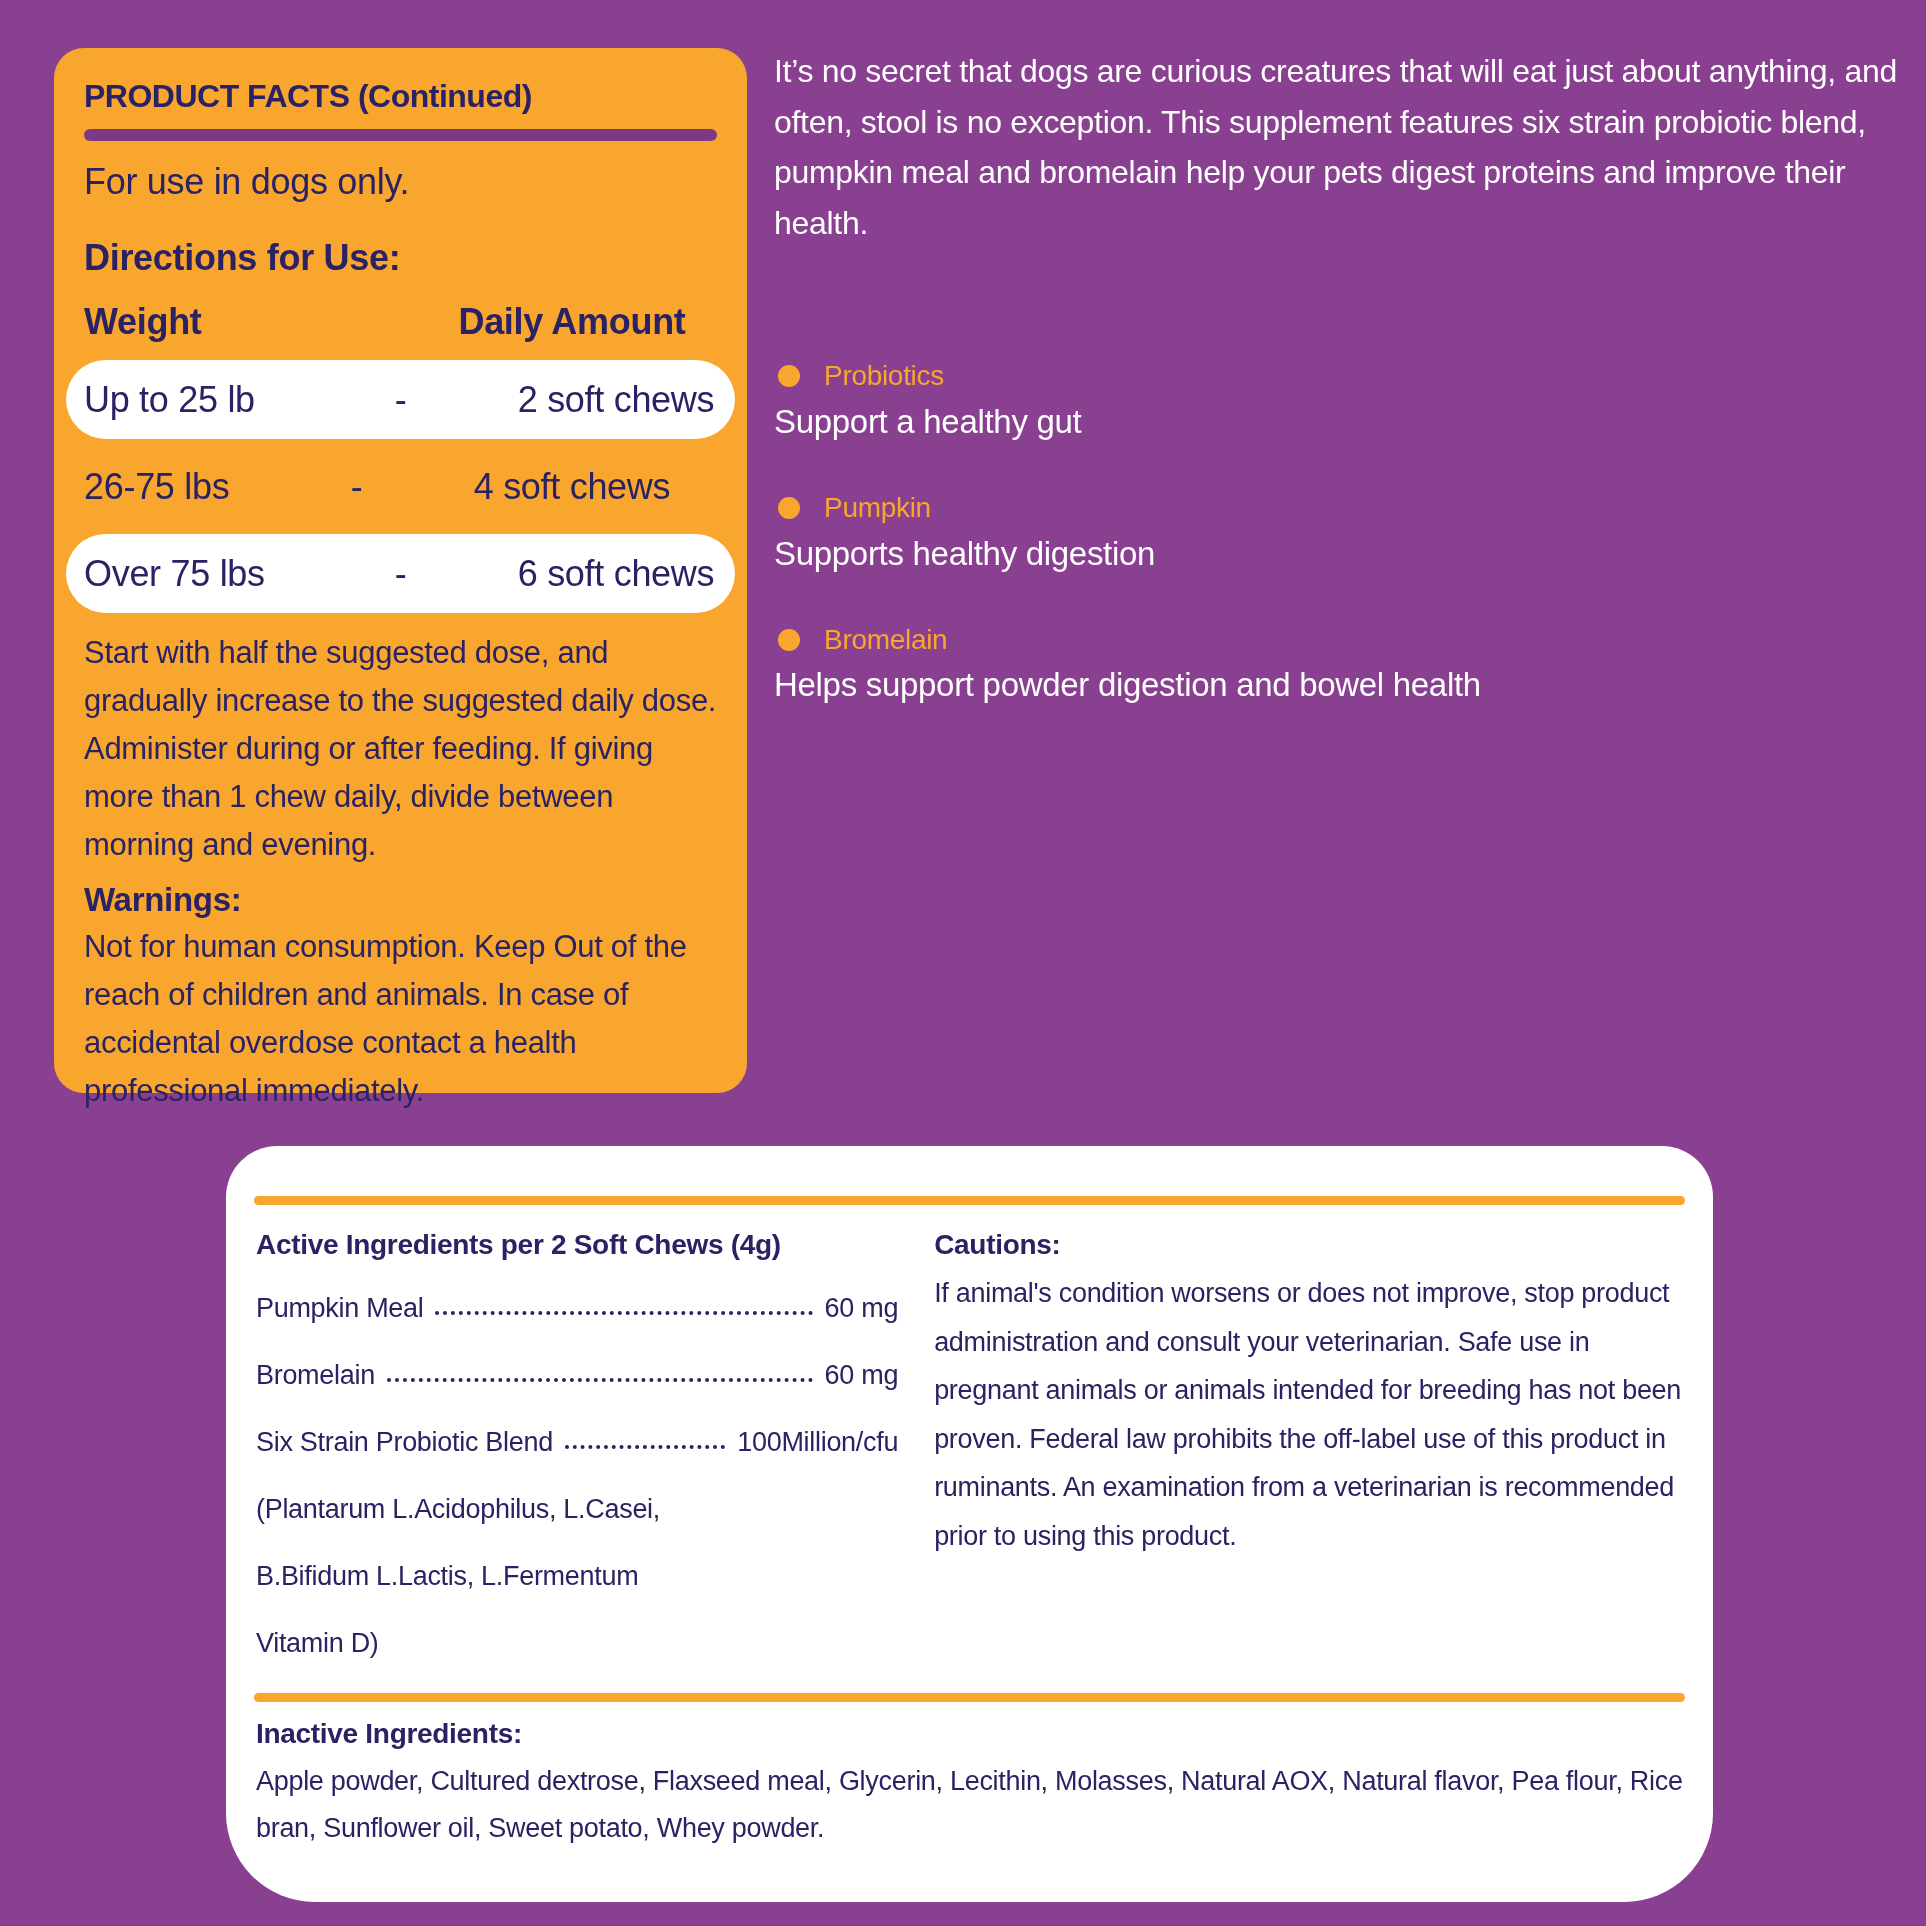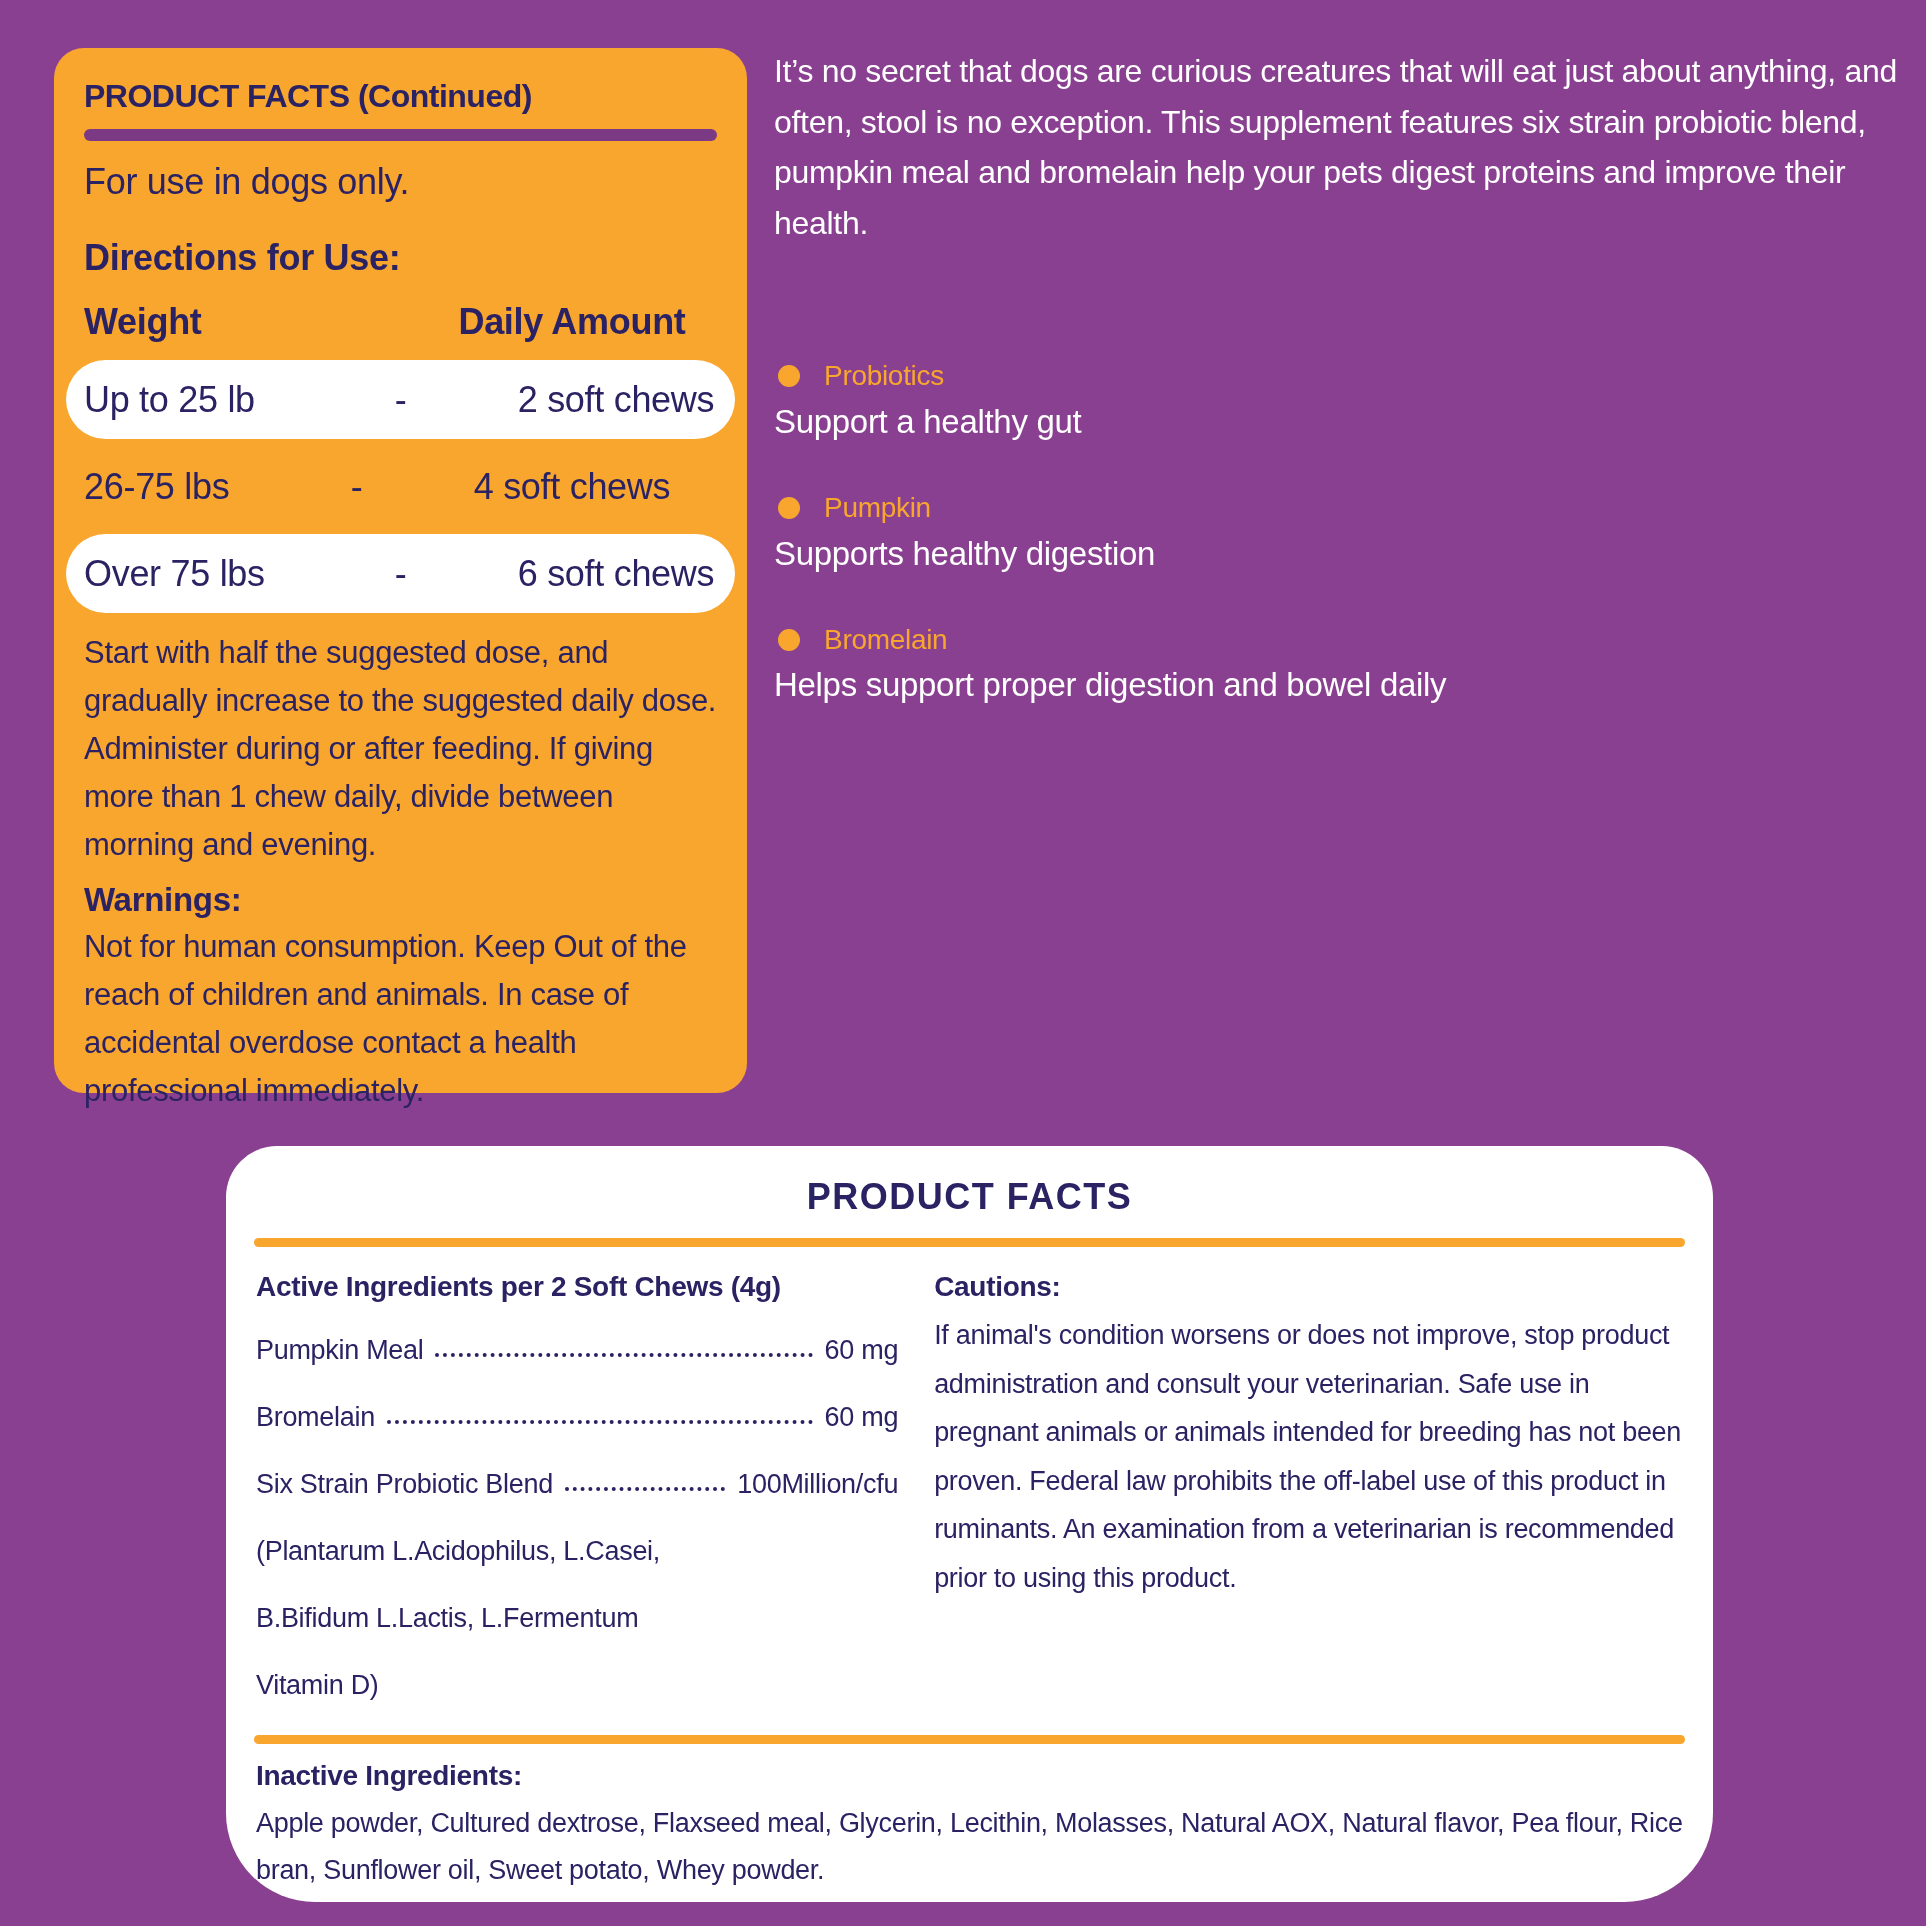--- a/index.html
+++ b/index.html
@@ -198,26 +198,25 @@
       <span class="bullet-title">Pumpkin</span>
     </div>
     <p class="bullet-desc">Supports healthy digestion</p>
   </div>
 
   <div class="bullet">
     <div class="bullet-head">
       <span class="bullet-dot"></span>
       <span class="bullet-title">Bromelain</span>
     </div>
-    <p class="bullet-desc">Helps support proper digestion and bowel daily</p>
+    <p class="bullet-desc">Helps support powder digestion and bowel health</p>
   </div>
 </section>
 
 <section class="white-card">
-  <h2 class="pf-title">PRODUCT FACTS</h2>
   <div class="pf-rule"></div>
 
   <div class="pf-columns">
     <div class="pf-left">
       <h3 class="pf-h3">Active Ingredients per 2 Soft Chews (4g)</h3>
 
       <div class="ing-row">
         <span>Pumpkin Meal</span>
         <span class="ing-leader"></span>
         <span>60 mg</span>

